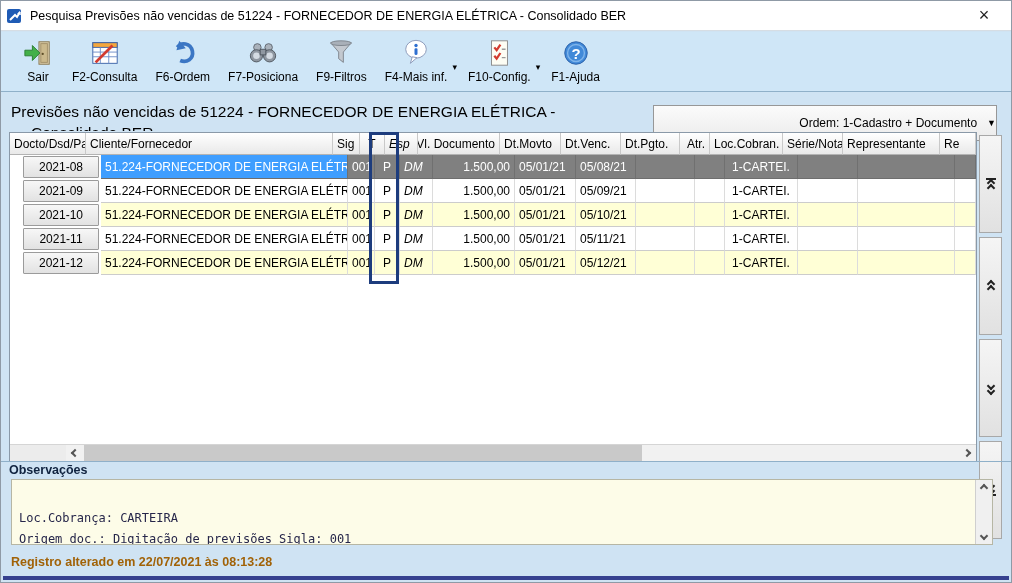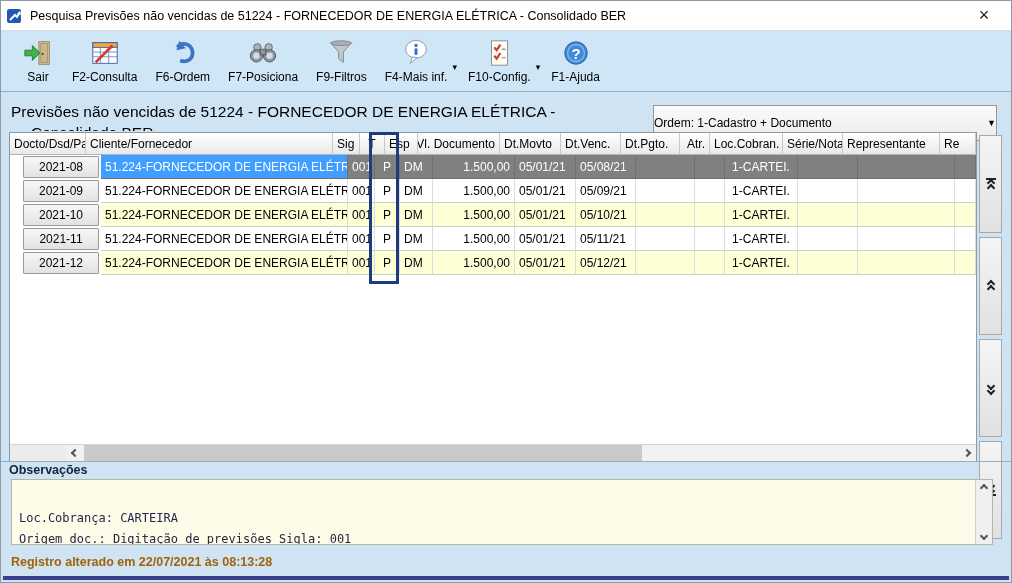--- a/index.html
+++ b/index.html
@@ -15,32 +15,32 @@
   .toolbar{position:absolute;top:31px;left:0;right:0;height:60px;background:#cfe6f7;border-bottom:1px solid #8fb0c9;display:flex;align-items:flex-start;padding:4px 6px 0 12px;}
   .tool{display:flex;flex-direction:column;align-items:center;padding:1px 9px;}
   .tool .ico{width:32px;height:31px;display:flex;align-items:center;justify-content:center;}
   .tool .lbl{font-size:12px;color:#000;margin-top:2px;white-space:nowrap;}
   .dd-arrow{font-size:9px;color:#000;margin:26px 2px 0 -4px;}
 
   
   .content{position:absolute;top:92px;left:0;right:0;bottom:0;background:#cfe3f3;}
   .heading{position:absolute;left:10px;top:10px;font-size:15.5px;color:#000;white-space:nowrap;}
   .heading2{position:absolute;left:30px;top:31px;height:7px;overflow:hidden;font-size:15.5px;color:#000;}
-  .order-btn{position:absolute;left:652px;top:12px;width:344px;height:36px;background:linear-gradient(#fbfbfb,#ebebeb);border:1px solid #979797;display:flex;align-items:center;justify-content:space-between;gap:10px;font-size:12px;color:#000;}
+  .order-btn{position:absolute;left:652px;top:12px;width:344px;height:36px;background:linear-gradient(#fbfbfb,#ebebeb);border:1px solid #979797;display:flex;align-items:center;justify-content:flex-end;gap:10px;font-size:12px;color:#000;}
   .order-btn .arr{font-size:9px;}
 
   
   .grid{position:absolute;left:8px;top:39px;width:968px;height:330px;background:#fff;border:1px solid #8a99a8;}
   .grid-inner{position:absolute;inset:0;display:flex;flex-direction:column;overflow:hidden;}
   .hdr{display:flex;height:22px;flex:0 0 22px;}
   .hcell{background:linear-gradient(#ffffff,#e9e9e9);border-right:1px solid #c9c9c9;border-bottom:1px solid #b3b3b3;font-size:12px;color:#000;display:flex;align-items:center;padding:0 4px;white-space:nowrap;overflow:hidden;}
   .row{display:flex;height:24px;flex:0 0 24px;font-size:12px;color:#000;}
   .cell{border-right:1px solid #dcdcdc;border-bottom:1px solid #cccccc;display:flex;align-items:center;padding:0 4px;white-space:nowrap;overflow:hidden;}
   .rowhdr{background:linear-gradient(#f7f7f7,#e2e2e2);border:1px solid #9b9b9b;border-radius:1px;margin:1px 2px 1px 13px;display:flex;align-items:center;justify-content:center;font-size:12px;}
-  .c0{width:76px;}.c1{width:247px;}.c2{width:27px;}.c3{width:25px;}.c4{width:33px;}
+  .c0{width:76px;}.c1{width:247px;}.c2{width:27px;}.c3{width:25px;}.c4{width:33px;font-style:italic;}
   .c5{width:82px;}.c6{width:61px;}.c7{width:60px;}.c8{width:59px;}.c9{width:30px;}
   .c10{width:73px;}.c11{width:60px;}.c12{width:97px;}.c13{flex:1;}
   .num{justify-content:flex-end;}
   .ctr{justify-content:center;}
   .r-yellow .cell{background:#ffffd6;}
   .r-white .cell{background:#ffffff;}
   .r-sel .cell{background:#808080;color:#ffffff;border-right-color:#707070;border-bottom-color:#6e6e6e;}
   .r-sel .cell.sel-cell{background:#3f9eff;}
   .filler{flex:1;background:#fff;}
   .t-highlight{position:absolute;left:359px;top:-1px;width:30px;height:152px;border:3px solid #1d3c7d;pointer-events:none;}

